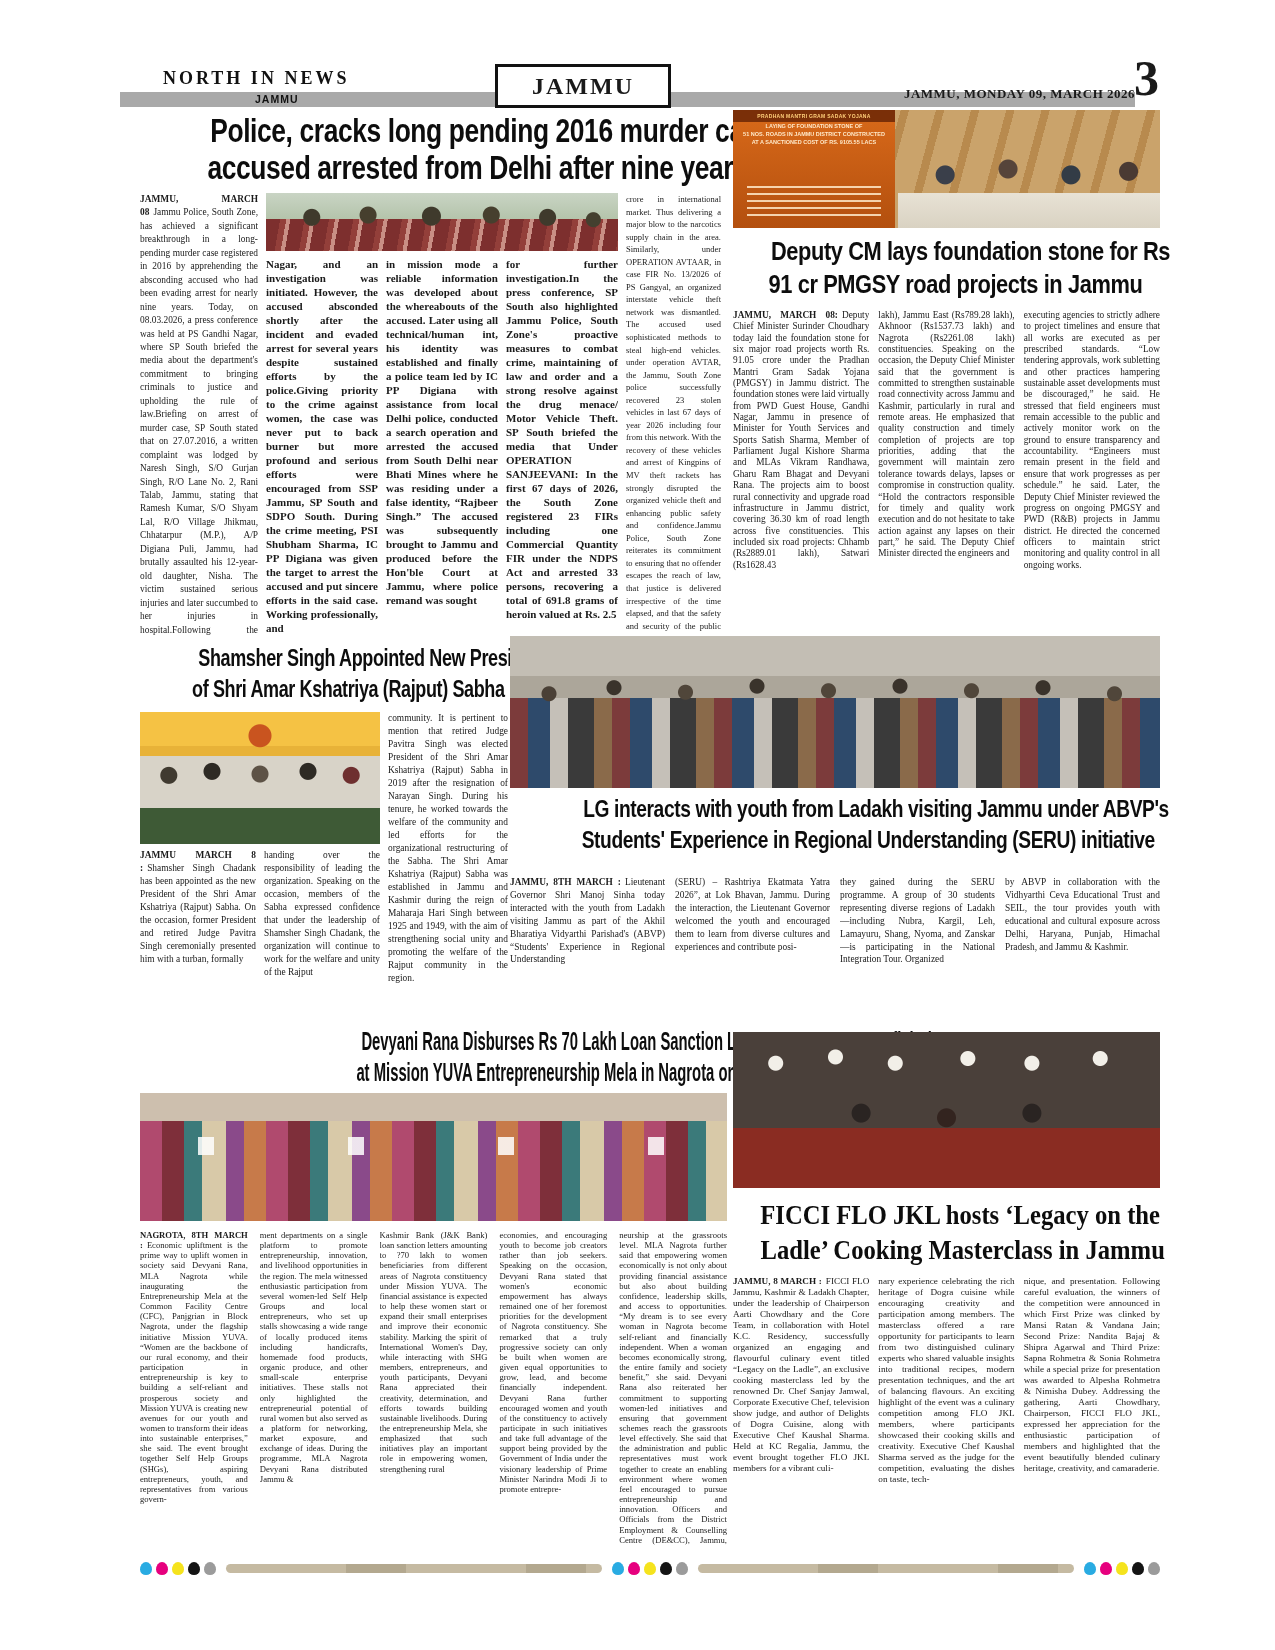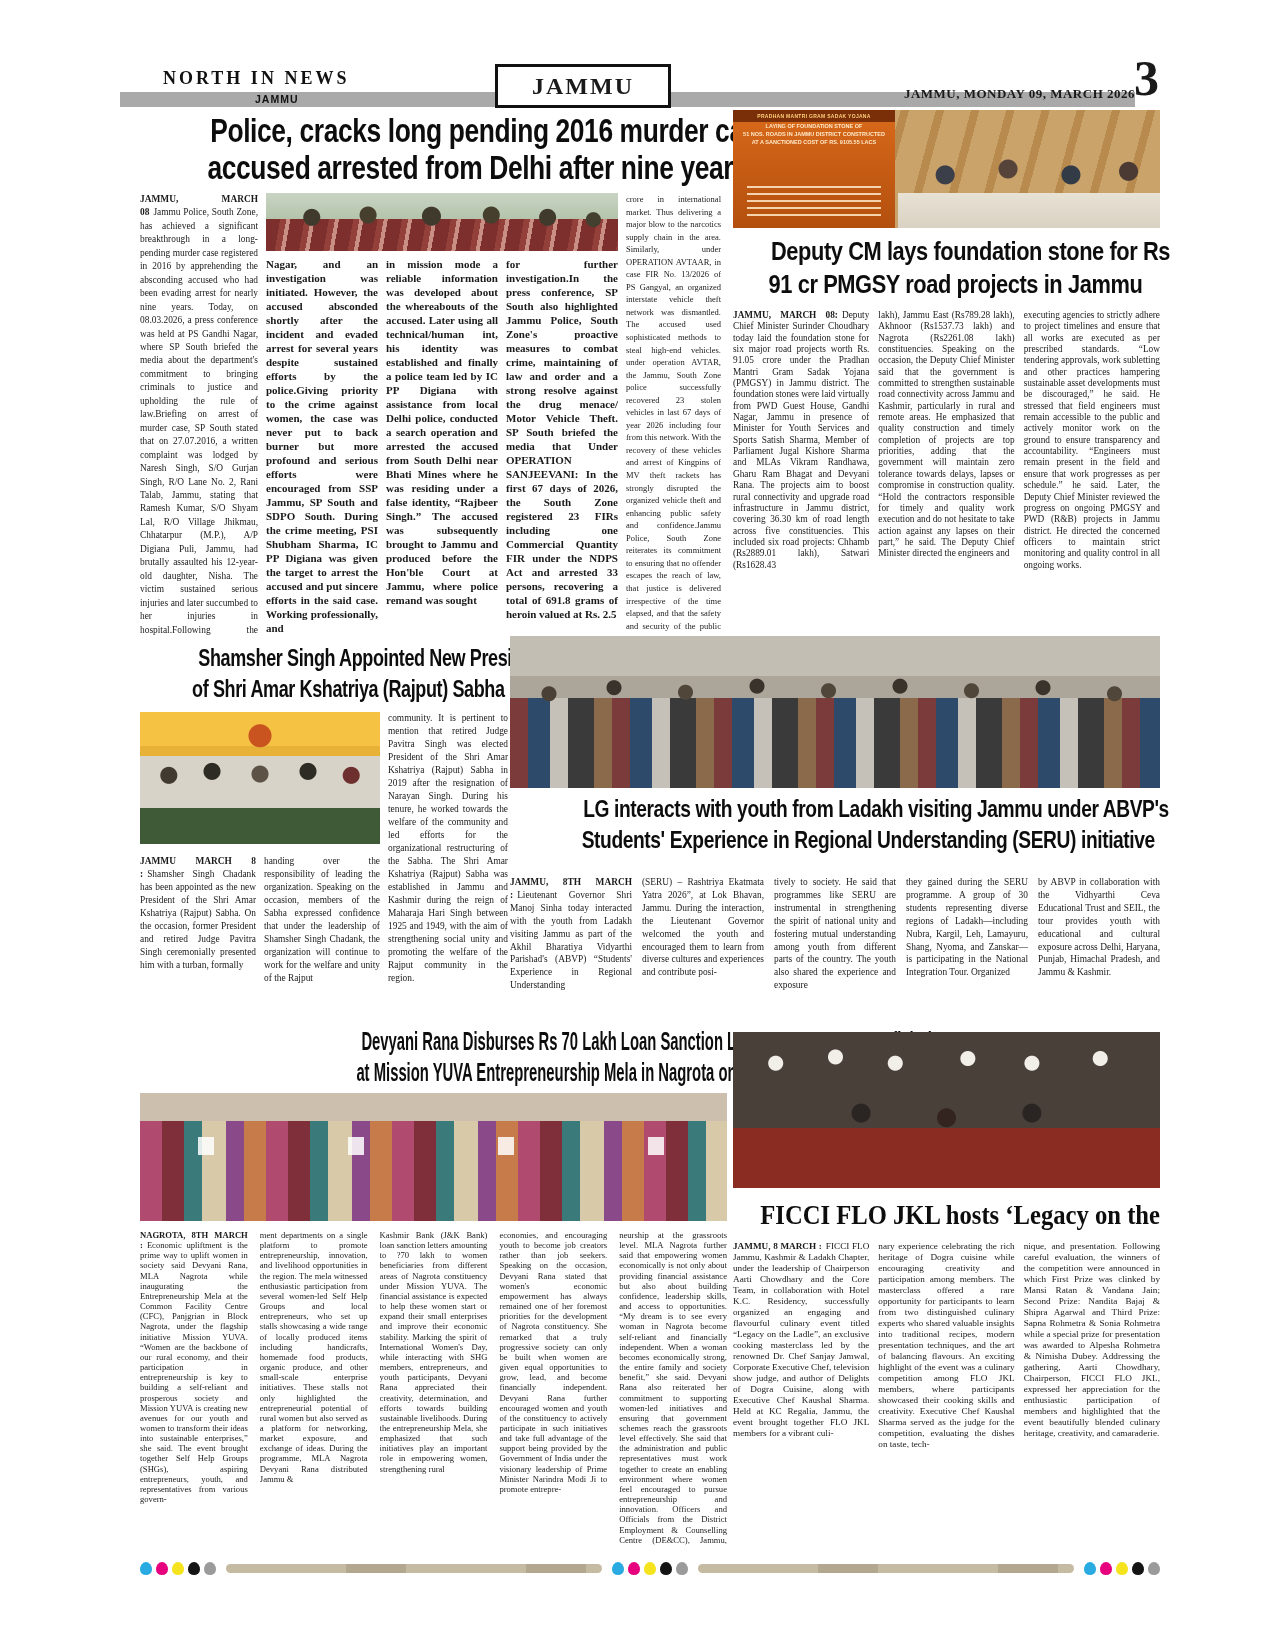--- a/index.html
+++ b/index.html
@@ -79,21 +79,21 @@
       background:repeating-linear-gradient(180deg,rgba(255,233,201,.85) 0 2px,transparent 2px 7px);}
   .hl-a2{margin-top:7px;}
   .hl-a2 .hlx{font-size:26px;line-height:33px;--sx:.84;}
   .a2 .body{margin-top:9px;height:322px;gap:9px;}
   .a2 .col{flex:1;font-size:9.3px;line-height:11.35px;}
 
   
   .a3{left:140px;top:642px;width:368px;height:380px;}
   .hl-a3 .hlx{font-size:24px;line-height:31px;--sx:.75;}
   .a3 .body{margin-top:8px;gap:8px;height:306px;}
-  .a3 .leftstack{width:240px;display:flex;flex-direction:column;gap:11px;justify-content:flex-end;}
+  .a3 .leftstack{width:240px;display:flex;flex-direction:column;gap:5px;justify-content:flex-end;}
   .ph-shamsher{height:132px;
     background-image:
       linear-gradient(180deg,#f5c244 0 34px,#e8b238 34px 44px,#d8d3c8 44px 96px,#3e5a36 96px 100%);}
   .ph-shamsher::before{background:
       radial-gradient(circle at 50% 18%,#c9541f 0 11px,transparent 12px),
       radial-gradient(circle at 12% 48%,#403a30 0 8px,transparent 9px),
       radial-gradient(circle at 30% 45%,#2e2a24 0 8px,transparent 9px),
       radial-gradient(circle at 50% 47%,#5d5246 0 8px,transparent 9px),
       radial-gradient(circle at 70% 45%,#2e2a24 0 8px,transparent 9px),
       radial-gradient(circle at 88% 48%,#6e2f2f 0 8px,transparent 9px);}
@@ -241,21 +241,20 @@
 
   <section class="art a4">
     <div class="photo ph-lg"></div>
     <div class="hl hl-a4">
       <div><span class="hlx">LG interacts with youth from Ladakh visiting Jammu under ABVP's</span></div>
       <div><span class="hlx">Students' Experience in Regional Understanding (SERU) initiative</span></div>
     </div>
     <div class="body">
       <div class="col"><b class="dl">JAMMU, 8TH MARCH :</b><span>Lieutenant Governor Shri Manoj Sinha today interacted with the youth from Ladakh visiting Jammu as part of the Akhil Bharatiya Vidyarthi Parishad's (ABVP) “Students' Experience in Regional Understanding</span></div>
       <div class="col">(SERU) – Rashtriya Ekatmata Yatra 2026”, at Lok Bhavan, Jammu. During the interaction, the Lieutenant Governor welcomed the youth and encouraged them to learn from diverse cultures and experiences and contribute posi-</div>
-      <div class="col">tively to society. He said that programmes like SERU are instrumental in strengthening the spirit of national unity and fostering mutual understanding among youth from different parts of the country. The youth also shared the experience and exposure</div>
       <div class="col">they gained during the SERU programme. A group of 30 students representing diverse regions of Ladakh—including Nubra, Kargil, Leh, Lamayuru, Shang, Nyoma, and Zanskar—is participating in the National Integration Tour. Organized</div>
       <div class="col">by ABVP in collaboration with the Vidhyarthi Ceva Educational Trust and SEIL, the tour provides youth with educational and cultural exposure across Delhi, Haryana, Punjab, Himachal Pradesh, and Jammu &amp; Kashmir.</div>
     </div>
   </section>
 
   <section class="art a5">
     <div class="hl hl-a5">
       <div><span class="hlx">Devyani Rana Disburses Rs 70 Lakh Loan Sanction Letters to Women Beneficiaries</span></div>
       <div><span class="hlx">at Mission YUVA Entrepreneurship Mela in Nagrota on International Women's Day</span></div>
     </div>
@@ -266,20 +265,21 @@
       <div class="col">Kashmir Bank (J&amp;K Bank) loan sanction letters amounting to ?70 lakh to women beneficiaries from different areas of Nagrota constituency under Mission YUVA. The financial assistance is expected to help these women start or expand their small enterprises and improve their economic stability. Marking the spirit of International Women's Day, while interacting with SHG members, entrepreneurs, and youth participants, Devyani Rana appreciated their creativity, determination, and efforts towards building sustainable livelihoods. During the entrepreneurship Mela, she emphasized that such initiatives play an important role in empowering women, strengthening rural</div>
       <div class="col">economies, and encouraging youth to become job creators rather than job seekers. Speaking on the occasion, Devyani Rana stated that women's economic empowerment has always remained one of her foremost priorities for the development of Nagrota constituency. She remarked that a truly progressive society can only be built when women are given equal opportunities to grow, lead, and become financially independent. Devyani Rana further encouraged women and youth of the constituency to actively participate in such initiatives and take full advantage of the support being provided by the Government of India under the visionary leadership of Prime Minister Narindra Modi Ji to promote entrepre-</div>
       <div class="col">neurship at the grassroots level. MLA Nagrota further said that empowering women economically is not only about providing financial assistance but also about building confidence, leadership skills, and access to opportunities. “My dream is to see every woman in Nagrota become self-reliant and financially independent. When a woman becomes economically strong, the entire family and society benefit,” she said. Devyani Rana also reiterated her commitment to supporting women-led initiatives and ensuring that government schemes reach the grassroots level effectively. She said that the administration and public representatives must work together to create an enabling environment where women feel encouraged to pursue entrepreneurship and innovation. Officers and Officials from the District Employment &amp; Counselling Centre (DE&amp;CC), Jammu, were also present at the event and briefed participants about the objectives and opportunities under Mission YUVA.</div>
     </div>
   </section>
 
   <section class="art a6">
     <div class="photo ph-ficci"></div>
     <div class="hl hl-a6">
       <div><span class="hlx">FICCI FLO JKL hosts ‘Legacy on the</span></div>
+      <div><span class="hlx">Ladle’ Cooking Masterclass in Jammu</span></div>
     </div>
     <div class="body">
       <div class="col"><b class="dl">JAMMU, 8 MARCH :</b><span>FICCI FLO Jammu, Kashmir &amp; Ladakh Chapter, under the leadership of Chairperson Aarti Chowdhary and the Core Team, in collaboration with Hotel K.C. Residency, successfully organized an engaging and flavourful culinary event titled “Legacy on the Ladle”, an exclusive cooking masterclass led by the renowned Dr. Chef Sanjay Jamwal, Corporate Executive Chef, television show judge, and author of Delights of Dogra Cuisine, along with Executive Chef Kaushal Sharma. Held at KC Regalia, Jammu, the event brought together FLO JKL members for a vibrant culi-</span></div>
       <div class="col">nary experience celebrating the rich heritage of Dogra cuisine while encouraging creativity and participation among members. The masterclass offered a rare opportunity for participants to learn from two distinguished culinary experts who shared valuable insights into traditional recipes, modern presentation techniques, and the art of balancing flavours. An exciting highlight of the event was a culinary competition among FLO JKL members, where participants showcased their cooking skills and creativity. Executive Chef Kaushal Sharma served as the judge for the competition, evaluating the dishes on taste, tech-</div>
       <div class="col">nique, and presentation. Following careful evaluation, the winners of the competition were announced in which First Prize was clinked by Mansi Ratan &amp; Vandana Jain; Second Prize: Nandita Bajaj &amp; Shipra Agarwal and Third Prize: Sapna Rohmetra &amp; Sonia Rohmetra while a special prize for presentation was awarded to Alpesha Rohmetra &amp; Nimisha Dubey. Addressing the gathering, Aarti Chowdhary, Chairperson, FICCI FLO JKL, expressed her appreciation for the enthusiastic participation of members and highlighted that the event beautifully blended culinary heritage, creativity, and camaraderie.</div>
     </div>
   </section>
 
   <div class="footer">
     <div class="dots">

